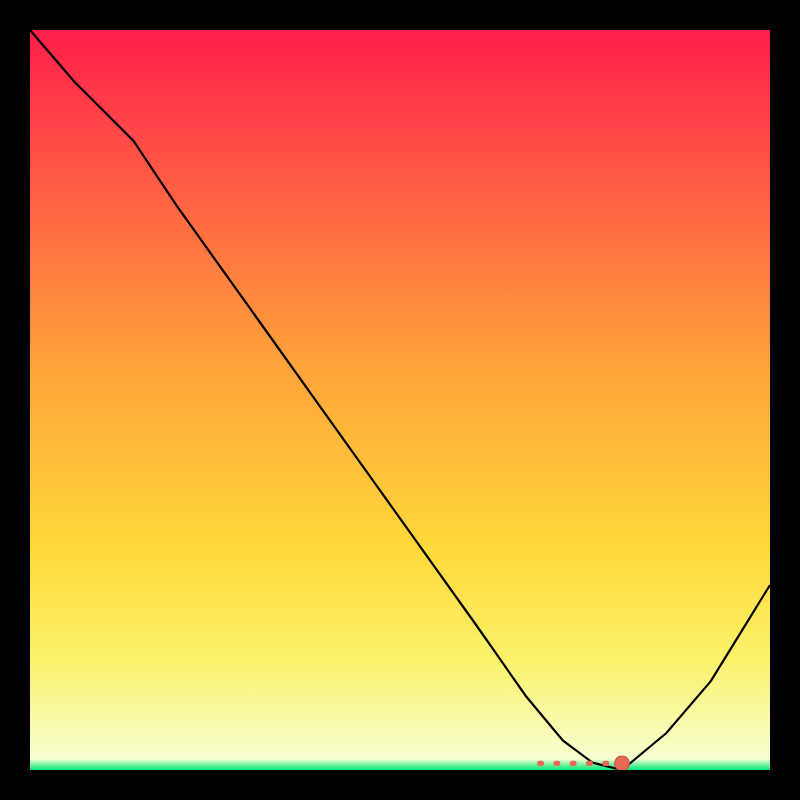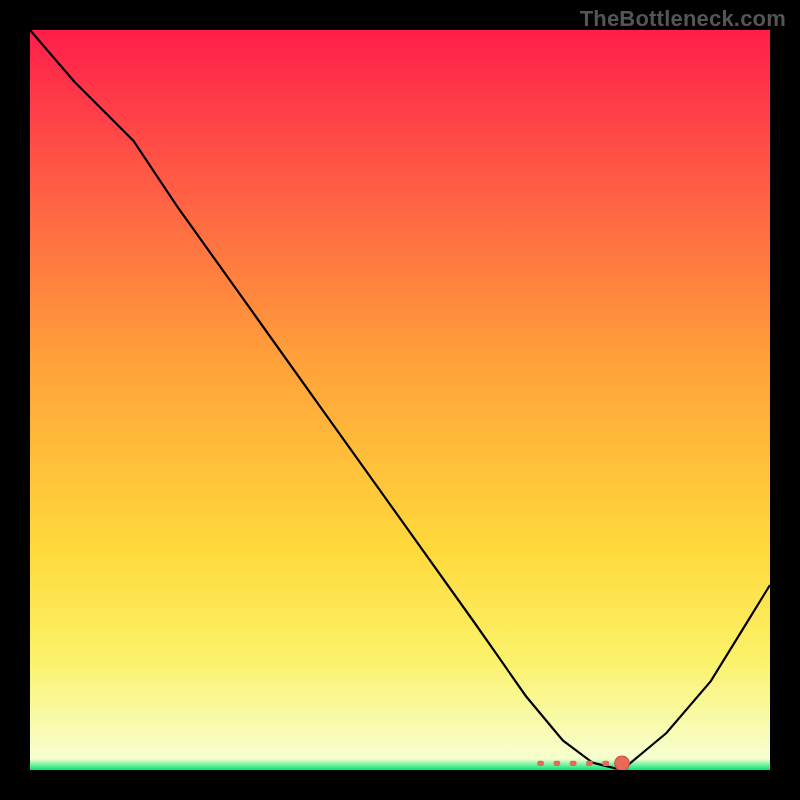--- a/index.html
+++ b/index.html
@@ -32,21 +32,20 @@
     left: 30px;
     top: 30px;
     width: 740px;
     height: 740px;
   }
 </style>
 </head>
 <body>
 
 <div class="frame">
-  <div class="watermark">TheBottleneck.com</div>
 
   <svg class="plot" viewBox="0 0 100 100" preserveAspectRatio="none">
     <defs>
       <linearGradient id="bg-grad" x1="0" y1="0" x2="0" y2="1">
       <stop offset="0%" stop-color="#ff1e4a"></stop>
           <stop offset="20%" stop-color="#ff5a45"></stop>
           <stop offset="45%" stop-color="#ffa23a"></stop>
           <stop offset="70%" stop-color="#ffd93a"></stop>
           <stop offset="85%" stop-color="#fbf26a"></stop>
           <stop offset="98.5%" stop-color="#f7ffd0"></stop>

